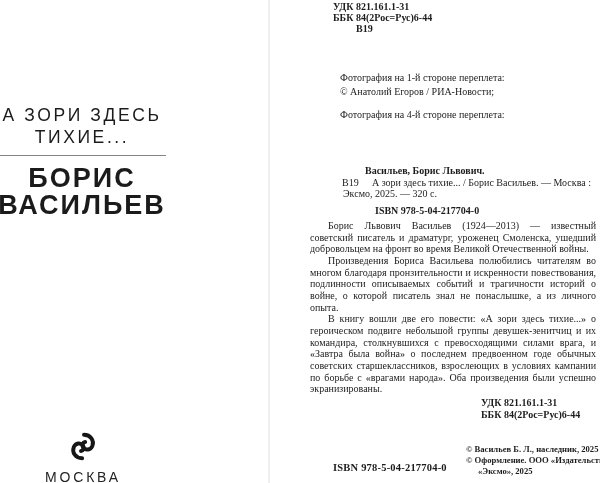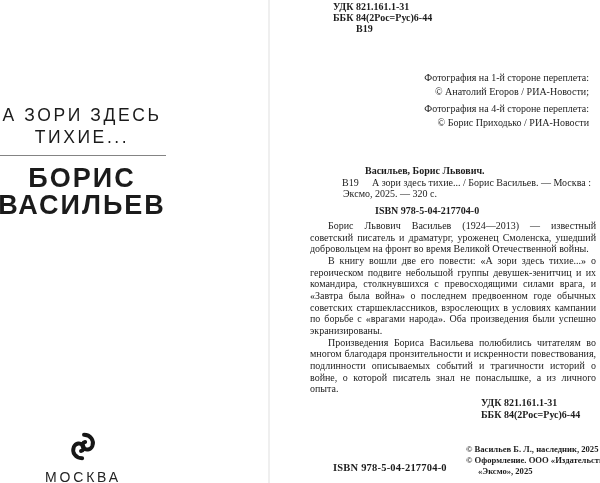--- a/index.html
+++ b/index.html
@@ -76,26 +76,26 @@
     position: absolute;
     left: 333px; top: 1px;
     font-weight: 700;
     line-height: 11.2px;
     white-space: nowrap;
   }
   .top-codes .code-b19 { padding-left: 23px; }
 
   .photo-credits {
     position: absolute;
-    left: 333px; top: 71px;
+    left: 340px; top: 71px;
     width: 256px;
-    text-align: right;
+    text-align: left;
     line-height: 13.5px;
   }
-  .photo-credits .credit-group + .credit-group { margin-top: 4px; }
+  .photo-credits .credit-group + .credit-group { margin-top: 10px; }
 
   .citation {
     position: absolute;
     left: 320px; top: 165px;
     width: 287px;
     line-height: 11.5px;
   }
   .cit-author { font-weight: 700; margin-left: 45px; }
   .cit-entry { position: relative; }
   .cit-code {
@@ -175,37 +175,36 @@
       <div class="code-b19">В19</div>
     </div>
 
     <div class="photo-credits">
       <div class="credit-group">
         <div>Фотография на 1-й стороне переплета:</div>
         <div>© Анатолий Егоров / РИА-Новости;</div>
       </div>
       <div class="credit-group">
         <div>Фотография на 4-й стороне переплета:</div>
-        <div>© Борис Приходько / РИА-Новости</div>
       </div>
     </div>
 
     <div class="citation">
       <div class="cit-author">Васильев, Борис Львович.</div>
       <div class="cit-entry">
         <span class="cit-code">В19</span>
         <div class="cit-text">А зори здесь тихие... / Борис Васильев. — Москва : Эксмо, 2025. — 320 с.</div>
       </div>
       <div class="cit-isbn">ISBN 978-5-04-217704-0</div>
     </div>
 
     <div class="annotation">
       <p>Борис Львович Васильев (1924—2013) — известный советский писатель и драматург, уроженец Смоленска, ушедший добровольцем на фронт во время Великой Отечественной войны.</p>
+      <p>Произведения Бориса Васильева полюбились читателям во многом благодаря пронзительности и искренности повествования, подлинности описываемых событий и трагичности историй о войне, о которой писатель знал не понаслышке, а из личного опыта.</p>
       <p>В книгу вошли две его повести: «А зори здесь тихие...» о героическом подвиге небольшой группы девушек-зенитчиц и их командира, столкнувшихся с превосходящими силами врага, и «Завтра была война» о последнем предвоенном годе обычных советских старшеклассников, взрослеющих в условиях кампании по борьбе с «врагами народа». Оба произведения были успешно экранизированы.</p>
-      <p>Произведения Бориса Васильева полюбились читателям во многом благодаря пронзительности и искренности повествования, подлинности описываемых событий и трагичности историй о войне, о которой писатель знал не понаслышке, а из личного опыта.</p>
     </div>
 
     <div class="bottom-codes">
       <div>УДК 821.161.1-31</div>
       <div>ББК 84(2Рос=Рус)6-44</div>
     </div>
 
     <div class="isbn-footer">ISBN 978-5-04-217704-0</div>
 
     <div class="copyright">

